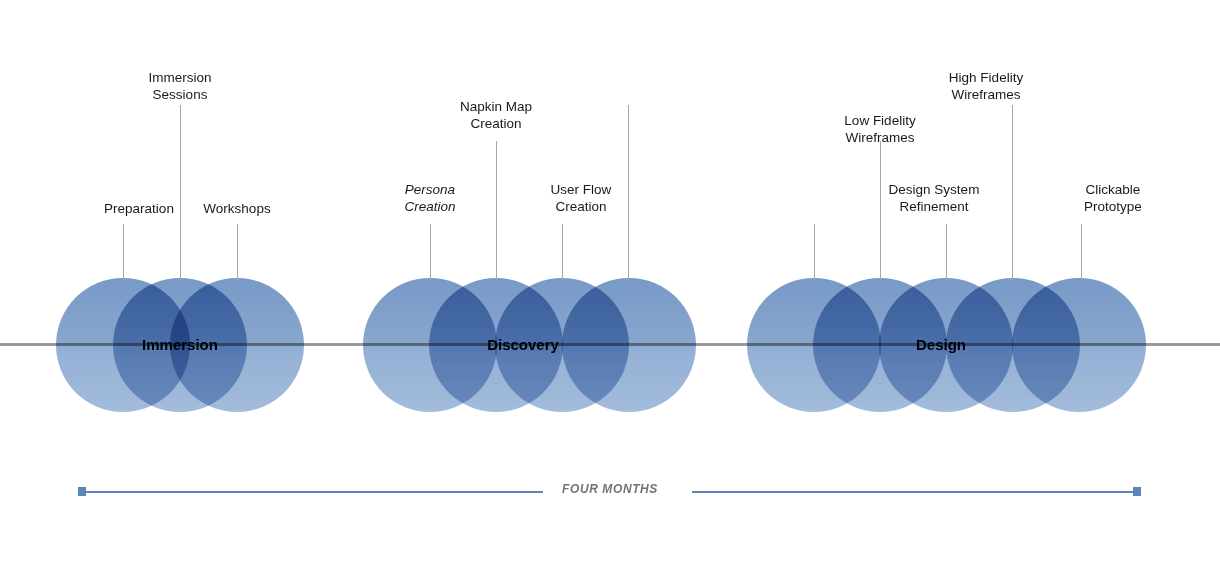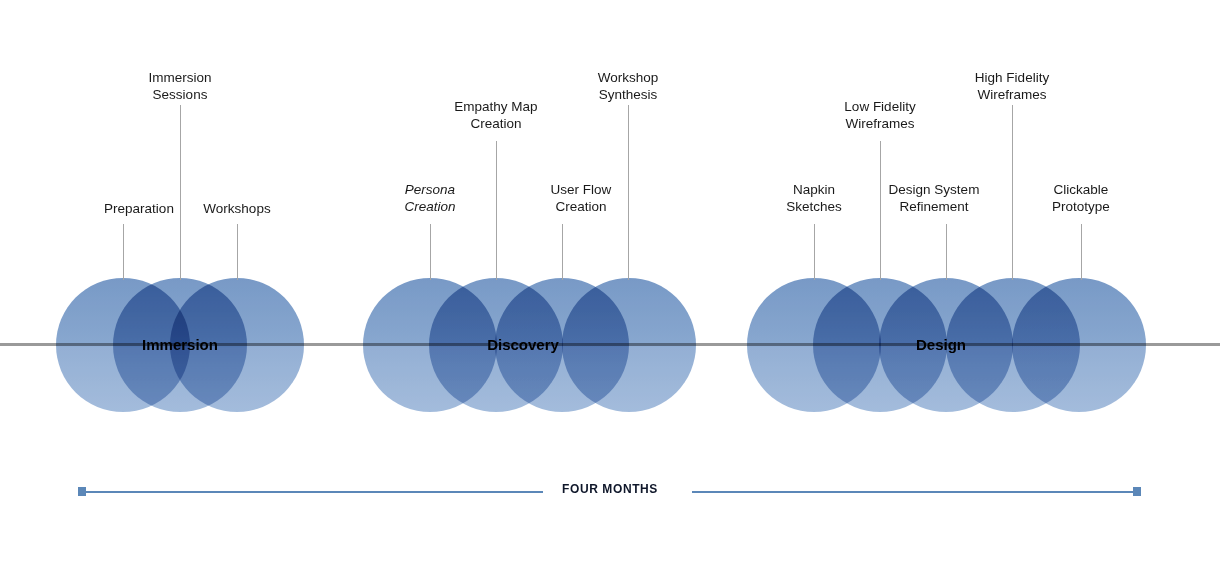--- a/index.html
+++ b/index.html
@@ -95,21 +95,22 @@
   }
   .duration-text {
     position: absolute;
     top: 4px;
     left: 0;
     width: 1220px;
     text-align: center;
     font-size: 12px;
     font-weight: bold;
     letter-spacing: 0.6px;
-    color: #0f172a;
+    color: #737373;
+    font-style: italic;
   }
 </style>
 </head>
 <body>
 
 <div id="canvas">
 
   <div class="axis-line"></div>
 
   <div class="phase-group" style="left:56px;width:248px;">
@@ -135,58 +136,54 @@
     <div class="phase-circle" style="left:132px;"></div>
     <div class="phase-circle" style="left:199px;"></div>
   </div>
   <div class="phase-label" style="left:453px;width:140px;text-align:center;">Discovery</div>
 
   <div class="leader-line" style="left:430px;top:224px;height:56px;"></div>
   <div class="task-label" style="left:355px;top:181px;width:150px;font-style:italic;">Persona
 Creation</div>
 
   <div class="leader-line" style="left:496px;top:141px;height:139px;"></div>
-  <div class="task-label" style="left:421px;top:98px;width:150px;">Empathy Map
+  <div class="task-label" style="left:421px;top:98px;width:150px;">Napkin Map
 Creation</div>
 
   <div class="leader-line" style="left:562px;top:224px;height:56px;"></div>
   <div class="task-label" style="left:506px;top:181px;width:150px;">User Flow
 Creation</div>
 
   <div class="leader-line" style="left:628px;top:105px;height:175px;"></div>
-  <div class="task-label" style="left:553px;top:69px;width:150px;">Workshop
-Synthesis</div>
 
   <div class="phase-group" style="left:747px;width:399px;">
     <div class="phase-circle" style="left:0px;"></div>
     <div class="phase-circle" style="left:66px;"></div>
     <div class="phase-circle" style="left:132px;"></div>
     <div class="phase-circle" style="left:199px;"></div>
     <div class="phase-circle" style="left:265px;"></div>
   </div>
   <div class="phase-label" style="left:876px;width:130px;">Design</div>
 
   <div class="leader-line" style="left:814px;top:224px;height:56px;"></div>
-  <div class="task-label" style="left:739px;top:181px;width:150px;">Napkin
-Sketches</div>
 
   <div class="leader-line" style="left:880px;top:141px;height:139px;"></div>
-  <div class="task-label" style="left:805px;top:98px;width:150px;">Low Fidelity
+  <div class="task-label" style="left:805px;top:112px;width:150px;">Low Fidelity
 Wireframes</div>
 
   <div class="leader-line" style="left:946px;top:224px;height:56px;"></div>
   <div class="task-label" style="left:854px;top:181px;width:160px;">Design System
 Refinement</div>
 
   <div class="leader-line" style="left:1012px;top:105px;height:175px;"></div>
-  <div class="task-label" style="left:937px;top:69px;width:150px;">High Fidelity
+  <div class="task-label" style="left:911px;top:69px;width:150px;">High Fidelity
 Wireframes</div>
 
   <div class="leader-line" style="left:1081px;top:224px;height:56px;"></div>
-  <div class="task-label" style="left:1006px;top:181px;width:150px;">Clickable
+  <div class="task-label" style="left:1038px;top:181px;width:150px;">Clickable
 Prototype</div>
 
   <div class="duration-bar">
     <div class="duration-cap" style="left:78px;"></div>
     <div class="duration-seg" style="left:84px;width:459px;"></div>
     <div class="duration-text">FOUR MONTHS</div>
     <div class="duration-seg" style="left:692px;width:442px;"></div>
     <div class="duration-cap" style="left:1133px;"></div>
   </div>
 

